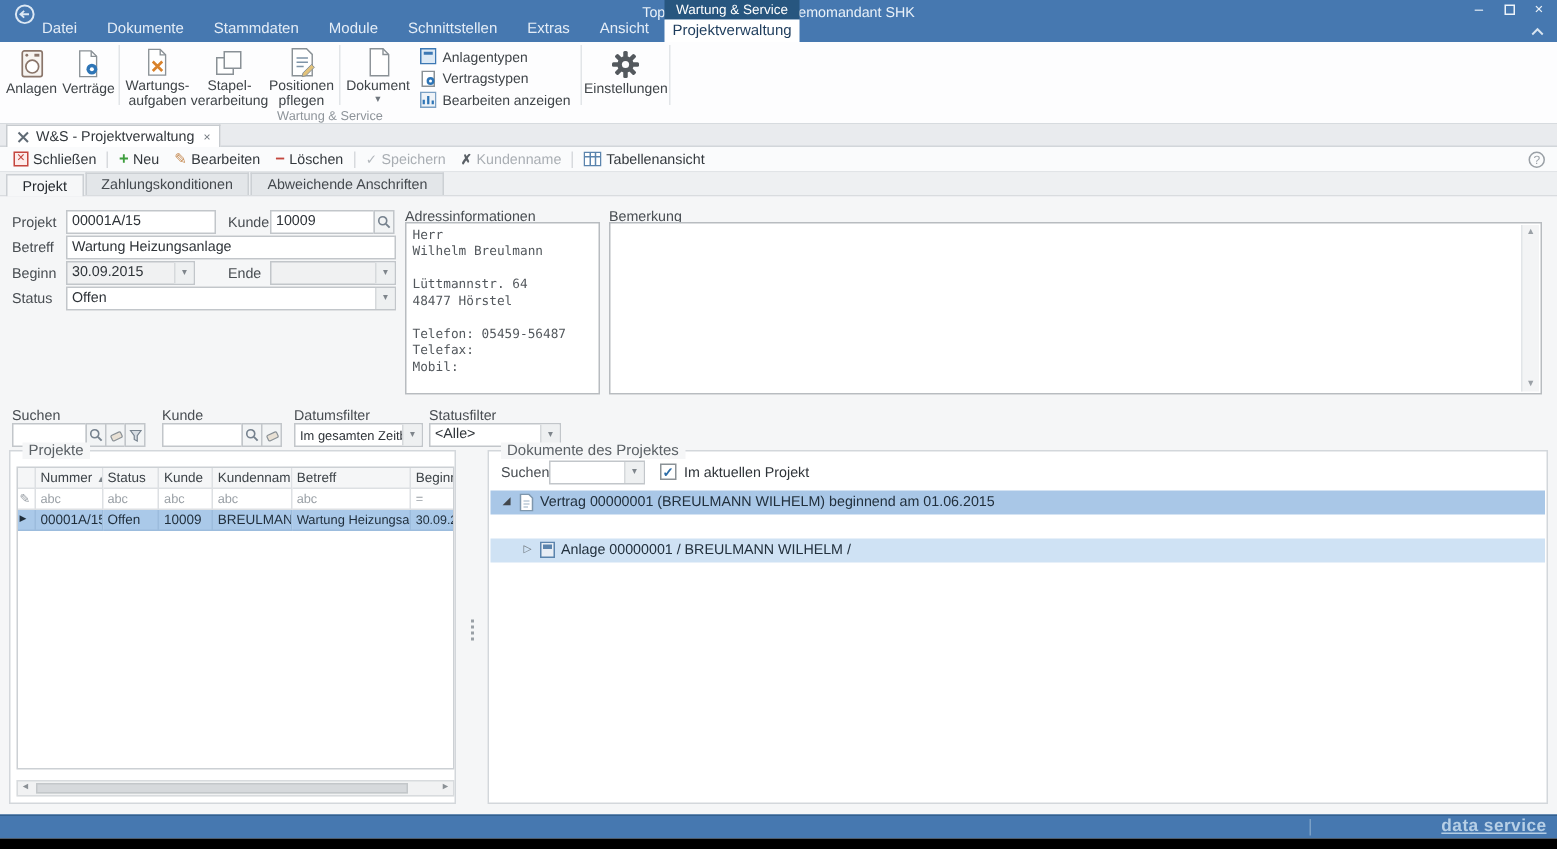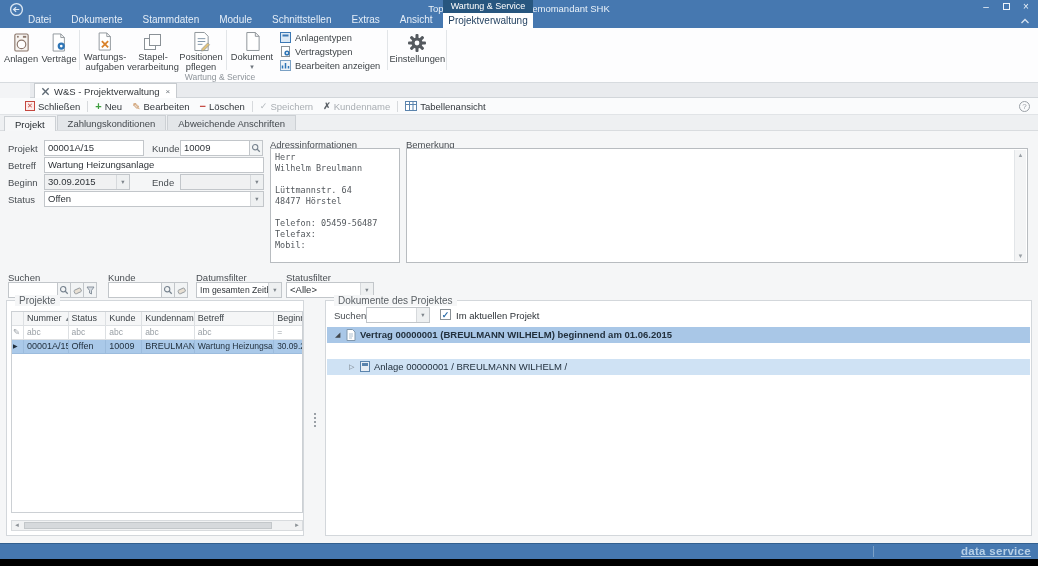--- a/index.html
+++ b/index.html
@@ -22,31 +22,31 @@
   .menu-tab-active { background:#ffffff; color:#1d3c5c; font-size:10px; text-align:center; flex:1; line-height:15px; }
 
   
   .ribbon { position:absolute; top:28px; left:0; right:0; height:55px; background:#fdfdfe; border-bottom:1px solid #d7dbdf; }
   .ribbon-inner { position:absolute; top:0; left:2px; height:44px; display:flex; align-items:stretch; }
   .rb-large { width:48px; padding-top:3px; display:flex; flex-direction:column; align-items:center; }
   .rb-large.narrow { width:38px; }
   .rb-icon { height:23px; display:flex; align-items:center; justify-content:center; }
   .rb-lab { font-size:9.3px; line-height:10px; color:#3f4448; text-align:center; }
   .rb-sep { width:1px; background:#e2e5e8; margin:2px 1px; }
-  .rb-smallcol { display:flex; flex-direction:column; justify-content:flex-start; padding:4px 6px 0 4px; gap:3px; }
+  .rb-smallcol { display:flex; flex-direction:column; justify-content:space-between; padding:4px 6px 0 4px; gap:3px; }
   .rb-small { display:flex; align-items:center; gap:4px; font-size:9.3px; color:#3f4448; }
   .rb-group-label { position:absolute; top:44px; left:140px; width:160px; text-align:center; font-size:8.5px; color:#8d9399; }
 
   
-  .doctabs { position:absolute; top:83px; left:0; right:0; height:15px; background:#e9ebee; border-bottom:1px solid #d2d6da;margin-left:30px; }
+  .doctabs { position:absolute; top:83px; left:0; right:0; height:15px; background:#e9ebee; border-bottom:1px solid #d2d6da; }
   .doctab { position:absolute; left:4px; top:0; height:15px; background:#fff; border:1px solid #c7cbcf; border-bottom:none; display:flex; align-items:center; gap:4px; padding:0 6px; font-size:9.5px; color:#33383d; }
   .doctab .x { color:#6f767d; font-size:8px; margin-left:2px; }
 
   
-  .toolbar { position:absolute; top:98px; left:0; right:0; height:17px; background:#fafbfc; border-bottom:1px solid #e1e4e7; display:flex; align-items:center; padding-left:20px; }
+  .toolbar { position:absolute; top:98px; left:0; right:0; height:17px; background:#fafbfc; border-bottom:1px solid #e1e4e7; display:flex; align-items:center; padding-left:4px; }
   .tb-item { display:flex; align-items:center; gap:3px; font-size:9.5px; color:#33383d; padding:0 5px; }
   .tb-item.disabled { color:#a9aeb3; }
   .tb-sep { width:1px; height:11px; background:#d7dadd; margin:0 2px; }
   .ico-close-red { display:inline-block; width:10px; height:10px; border:1px solid #c4473f; color:#c4473f; font-size:7px; line-height:8px; text-align:center; background:#fdeceb; }
   .ico-plus { color:#3e9e3e; font-weight:bold; font-size:11px; }
   .ico-edit { color:#c58a52; font-size:10px; }
   .ico-minus { color:#c4473f; font-weight:bold; font-size:11px; }
   .ico-check { color:#b3b8bd; font-size:9px; }
   .ico-x { color:#5a6066; font-weight:bold; font-size:9px; }
   .tb-help { margin-left:auto; margin-right:8px; width:11px; height:11px; border:1px solid #9aa0a6; border-radius:50%; color:#9aa0a6; font-size:8px; line-height:10px; text-align:center; }
@@ -91,21 +91,21 @@
   .grip { position:absolute; left:3px; top:113px; display:flex; flex-direction:column; gap:2px; }
   .grip i { width:2px; height:2px; background:#9aa0a6; }
 
   
   .tree-row { position:absolute; left:1px; right:1px; height:16px; font-size:9.5px; color:#22303d; line-height:16px; }
   .tree-row .txt { position:absolute; top:0; }
   .tree-row .arrow { position:absolute; top:0; font-size:7px; color:#42474c; }
   .tree-row .ticon { position:absolute; top:2px; }
   .sel-med { background:#a9c7e7; }
   .sel-light { background:#cfe2f4; }
-  .bold { font-weight:bold; }
+  .bold { font-weight:normal; }
   .cb { position:absolute; width:11px; height:11px; border:1px solid #8a9196; background:#fff; color:#2d6da8; font-size:9px; font-weight:bold; line-height:10px; text-align:center; }
 
   
   .statusbar { position:absolute; left:0; top:543px; right:0; height:16px; background:#4678b0; border-top:1px solid #33608f; }
   .sb-div { position:absolute; left:873px; top:2px; bottom:2px; width:1px; background:#7ba0c6; }
   .brand { position:absolute; right:7px; top:1px; font-size:11.5px; font-weight:bold; color:#b6cfe6; letter-spacing:0.3px;text-decoration:underline; }
   .black-strip { position:absolute; left:0; top:559px; right:0; height:7px; background:#000; }
   svg { display:block; }
 </style>
 </head>

